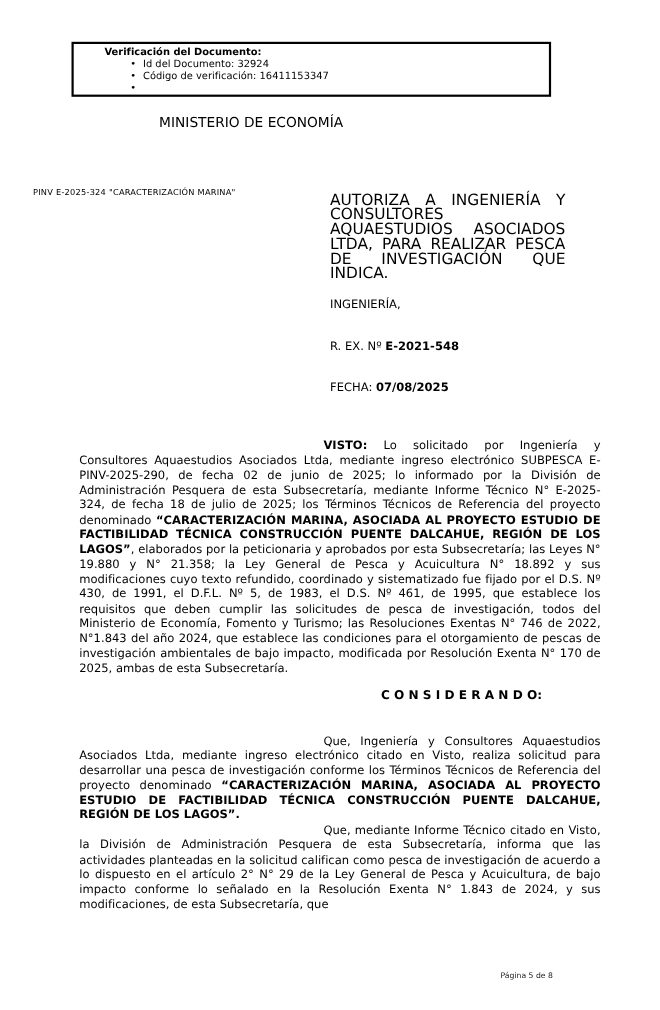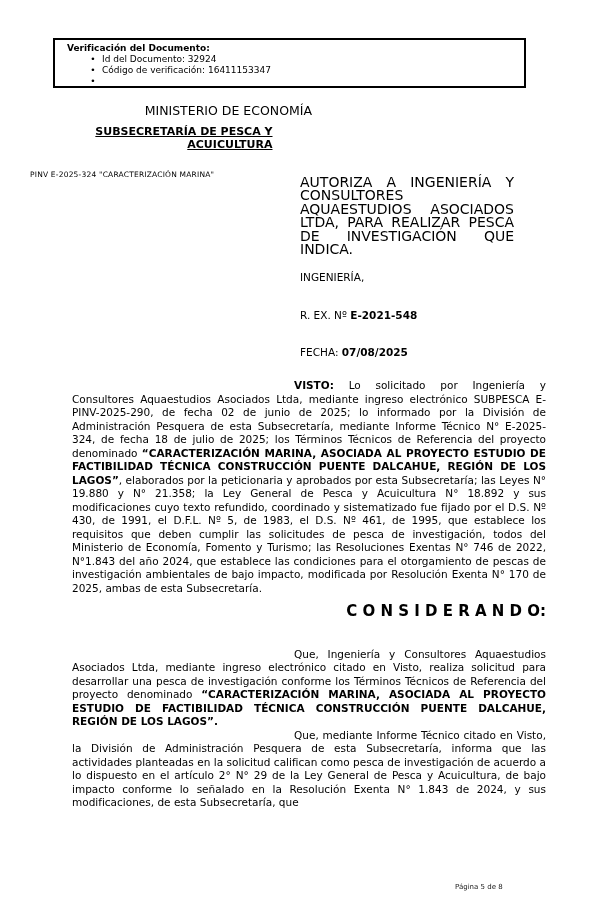--- a/index.html
+++ b/index.html
@@ -6,23 +6,23 @@
   .page{
     position:relative;
     width:600px;height:918px;
     background:#ffffff;
     font-family:"DejaVu Sans","Liberation Sans",sans-serif;
     color:#000;
     overflow:hidden;
   }
   
   .verify-box{
-    position:absolute;left:53px;top:38px;width:473px;height:50px;
+    position:absolute;left:65px;top:38px;width:436px;height:50px;
     border:2px solid #000;box-sizing:border-box;
-    padding:3px 6px 0 12px;
+    padding:3px 6px 0 28px;
     font-size:9px;line-height:11px;
   }
   .verify-title{font-weight:bold;}
   .verify-item{display:flex;}
   .verify-item .bullet{width:18px;text-align:center;margin-left:17px;flex:0 0 auto;}
   
   .org-header{
     position:absolute;left:28px;top:103px;width:284px;
     text-align:right;
   }
@@ -35,29 +35,29 @@
   
   .subject{
     position:absolute;left:300px;top:176px;width:214px;
     font-size:14px;line-height:13.4px;text-align:justify;
   }
   .city{position:absolute;left:300px;top:271px;font-size:10.5px;}
   .res-number{position:absolute;left:300px;top:309px;font-size:10.5px;}
   .res-date{position:absolute;left:300px;top:346px;font-size:10.5px;}
   
   .doc-body{
-    position:absolute;left:72px;top:379px;width:474px;
+    position:absolute;left:72px;top:399px;width:474px;
     font-size:10.5px;line-height:13.5px;text-align:justify;
   }
   .para{margin:0;text-indent:222px;}
   .para + .para{}
   .considerando-heading{
     margin:10px 0 0 221px;
-    font-weight:bold;font-size:15px;line-height:13.5px;
-    text-align:right;text-indent:0;
+    font-weight:bold;font-size:11px;line-height:13.5px;
+    text-align:center;text-indent:0;
   }
   .considerando-heading + .para{margin-top:29px;}
   .page-footer{
     position:absolute;left:455px;top:883px;
     font-size:7px;color:#222;
   }
   b{font-weight:bold;}
 </style>
 </head>
 <body>
@@ -74,21 +74,20 @@
       <span class="bullet">•</span>
       <span>Código de verificación: 16411153347</span>
     </div>
     <div class="verify-item">
       <span class="bullet">•</span>
     </div>
   </div>
 
   <div class="org-header">
     <div class="org-name">MINISTERIO DE ECONOMÍA</div>
-    <div class="org-sub">SUBSECRETARÍA DE PESCA Y ACUICULTURA</div>
   </div>
 
   <div class="pinv-ref">PINV E-2025-324 "CARACTERIZACIÓN MARINA"</div>
 
   <div class="subject">AUTORIZA A INGENIERÍA Y CONSULTORES AQUAESTUDIOS ASOCIADOS LTDA, PARA REALIZAR PESCA DE INVESTIGACIÓN QUE INDICA.</div>
 
   <div class="city">INGENIERÍA,</div>
 
   <div class="res-number"><span>R. EX. Nº </span><b>E-2021-548</b></div>
 

